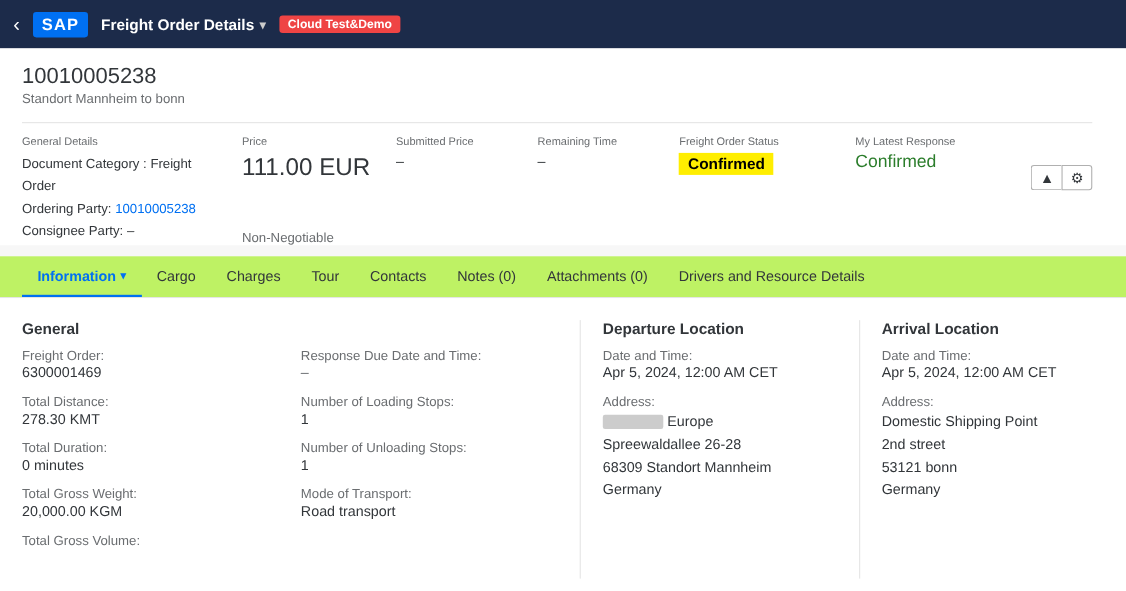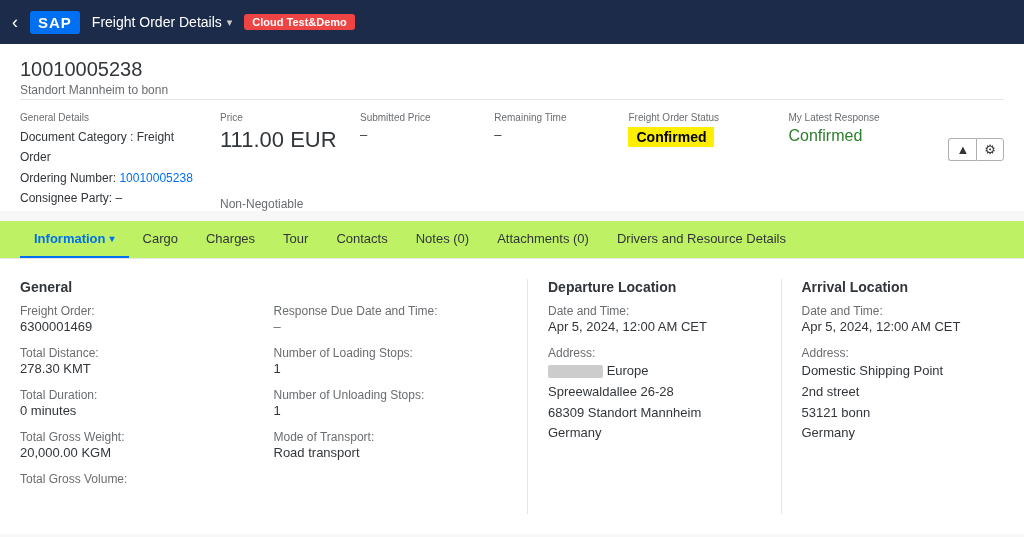--- a/index.html
+++ b/index.html
@@ -27,55 +27,55 @@
       color: #fff;
       font-weight: bold;
       font-size: 15px;
       padding: 3px 8px;
       border-radius: 3px;
       letter-spacing: 1px;
     }
     .header-title {
       color: #fff;
       font-size: 14px;
-      font-weight: 400;
+      font-weight: 700;
       display: flex;
       align-items: center;
       gap: 5px;
     }
     .header-title-chevron {
       font-size: 11px;
       color: #ccc;
     }
     .header-badge {
       background: #ef4444;
       color: #fff;
       font-size: 11px;
       padding: 2px 8px;
       border-radius: 3px;
       font-weight: 600;
     }
 
     
     .main {
       background: #fff;
-      padding: 14px 20px 0 20px;
+      padding: 14px 31px 0 20px;
     }
 
     
     .doc-title {
       font-size: 20px;
       font-weight: 300;
       color: #32363a;
       margin-bottom: 2px;
     }
     .doc-subtitle {
       font-size: 12px;
       color: #6a6d70;
-      margin-bottom: 2px;
+      margin-bottom: 14px;
     }
 
     
     .overview-bar {
       display: flex;
       align-items: flex-start;
       gap: 0;
       border-top: 1px solid #e5e5e5;
       padding-top: 12px;
       margin-bottom: 0;
@@ -256,21 +256,21 @@
   <div class="doc-title">10010005238</div>
   <div class="doc-subtitle">Standort Mannheim to bonn</div>
 
   <div class="overview-bar">
 
     <div class="overview-section" style="min-width:200px; max-width:220px;">
       <div class="overview-label">General Details</div>
       <div class="general-details">
         <div>Document Category : Freight Order</div>
         <div>
-          <span>Ordering Number:</span>
+          <span>Ordering Party:</span>
           <span class="link-blue">10010005238</span>
         </div>
         <div>Consignee Party: –</div>
       </div>
     </div>
 
     <div class="overview-section" style="min-width:140px;">
       <div class="overview-label">Price</div>
       <div class="overview-value large">111.00 EUR</div>
       <div class="overview-value small">Non-Negotiable</div>

